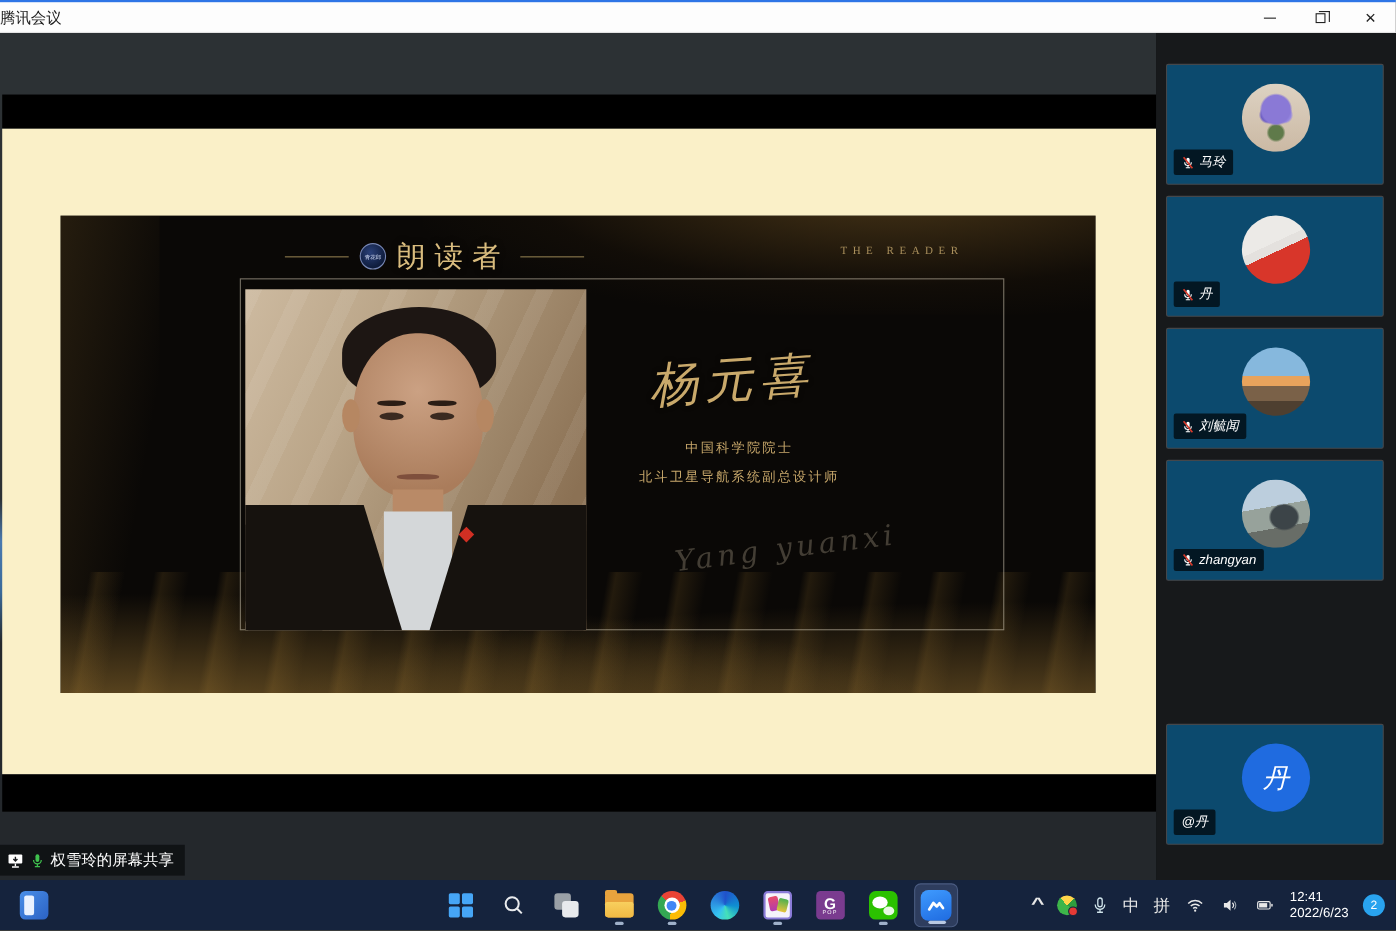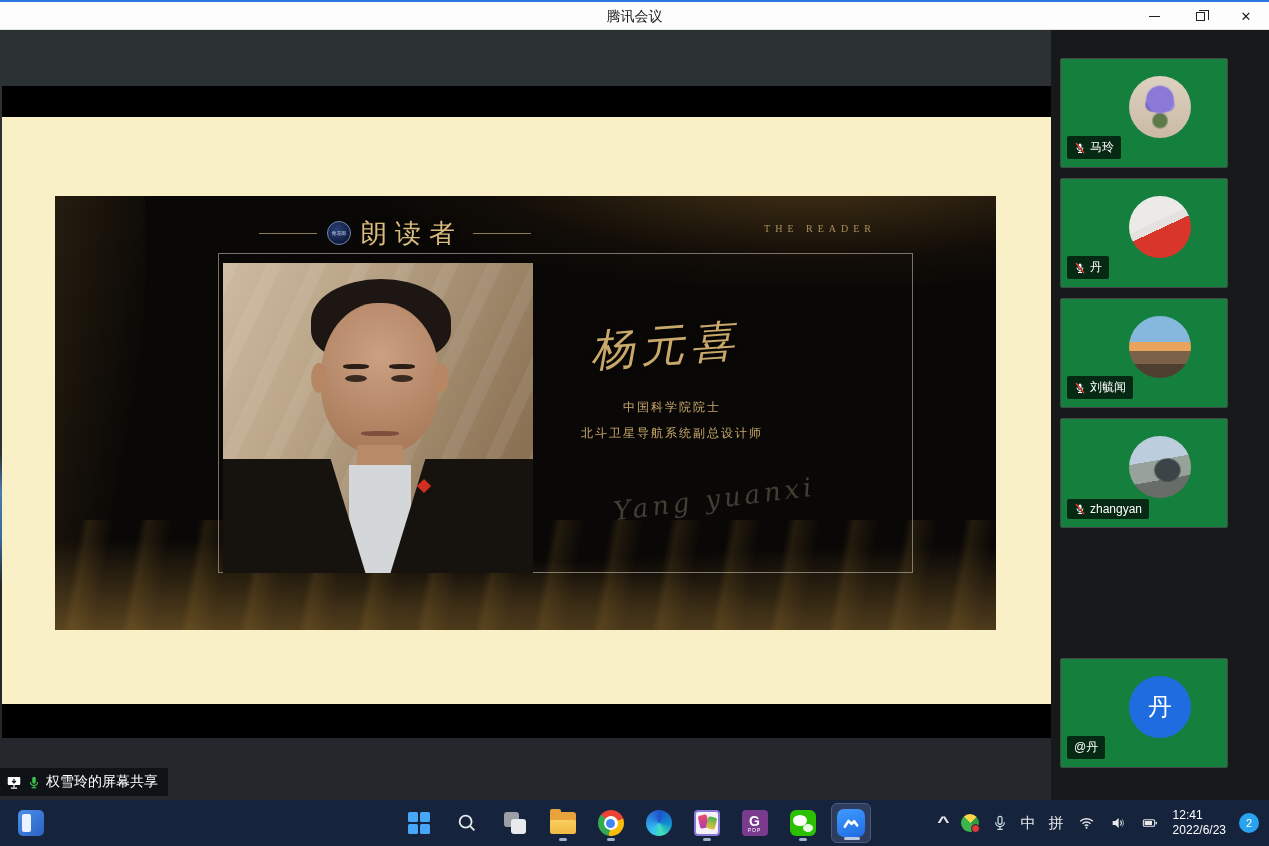--- a/index.html
+++ b/index.html
@@ -3,21 +3,21 @@
 <meta charset="utf-8">
 <style>
   * { margin:0; padding:0; box-sizing:border-box; }
   html,body { width:1269px; height:846px; overflow:hidden; }
   body { font-family:"Liberation Sans", sans-serif; background:#000; position:relative; }
   #stage { position:absolute; inset:0; width:1269px; height:846px; background:#111; }
 
   
   .titlebar { position:absolute; left:0; top:0; width:1269px; height:30px; background:#fdfdfd;
     border-top:2px solid #2e75e6; border-bottom:1px solid #e3e3e3; }
-  .titlebar .title { position:absolute; left:0; right:0; top:6px; text-align:center;
+  .titlebar .title { position:absolute; left:0; right:0; top:6px; text-align:left;
     font-size:14px; color:#1a1a1a; }
   .win-controls { position:absolute; right:0; top:0; height:29px; display:flex; }
   .wc { width:46px; height:29px; display:flex; align-items:center; justify-content:center;
     color:#222; font-size:13px; cursor:default; }
   .min-bar { width:11px; height:1.5px; background:#222; display:block; }
   .restore-box { width:9px; height:9px; border:1.2px solid #222; position:relative; background:#fdfdfd; }
   .restore-box::before { content:''; position:absolute; top:-3.5px; left:2.5px; width:9px; height:9px;
     border-top:1.2px solid #222; border-right:1.2px solid #222; }
 
   
@@ -103,22 +103,22 @@
     font-style:italic; font-size:26px; letter-spacing:4px; color:rgba(160,150,128,.38);
     transform:rotate(-7deg); }
 
   
   .share-chip { position:absolute; left:0; top:738px; height:28px; background:rgba(14,16,18,.88);
     display:flex; align-items:center; gap:5px; padding:0 10px 0 6px; z-index:6; }
   .share-chip .ctxt { color:#fff; font-size:14px; }
 
   
   .sidebar { position:absolute; left:1051px; top:30px; width:218px; height:770px; background:#17191b; }
-  .tile { position:absolute; left:9px; width:168px; height:110px; background:#15803d;
-    border:1px solid #44474b; border-radius:2px; }
+  .tile { position:absolute; left:9px; width:198px; height:110px; background:#0c4a6e;
+    border:1px solid #44474b; border-radius:2px;font-style:italic; }
   .avatar { position:absolute; left:68px; top:17px; width:62px; height:62px; border-radius:50%; overflow:hidden; }
   .av-letter { display:flex; align-items:center; justify-content:center; color:#fff; font-size:24px; }
   .av0 { background:radial-gradient(circle at 50% 38%, #8a79d6 0 26%, transparent 30%),
          radial-gradient(circle at 38% 46%, #6f5fc4 0 12%, transparent 16%),
          radial-gradient(circle at 62% 46%, #9687e0 0 12%, transparent 16%),
          radial-gradient(circle at 50% 72%, #5f7a4a 0 12%, transparent 16%),
          linear-gradient(#ddd2c2, #cbb9a4); }
   .av1 { background:linear-gradient(155deg, #eceae7 0 42%, #e4e1de 42% 52%, #d8362a 52% 100%); }
   .av2 { background:linear-gradient(#86b8dd 0 42%, #e8a35c 42% 56%, #7a6148 56% 78%, #4e3f30 78%); }
   .av3 { background:radial-gradient(ellipse at 62% 55%, #3c4448 0 22%, transparent 26%),

